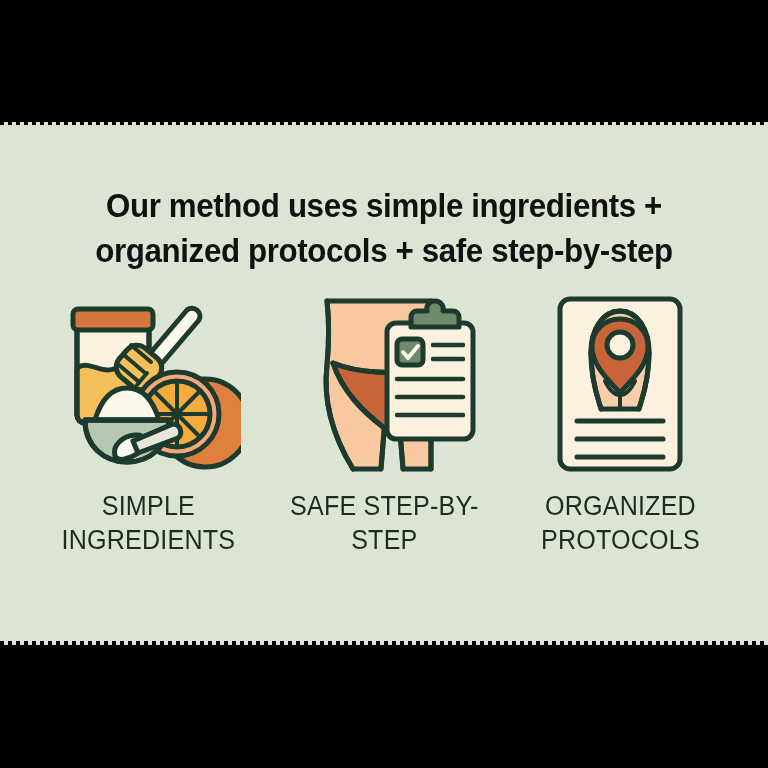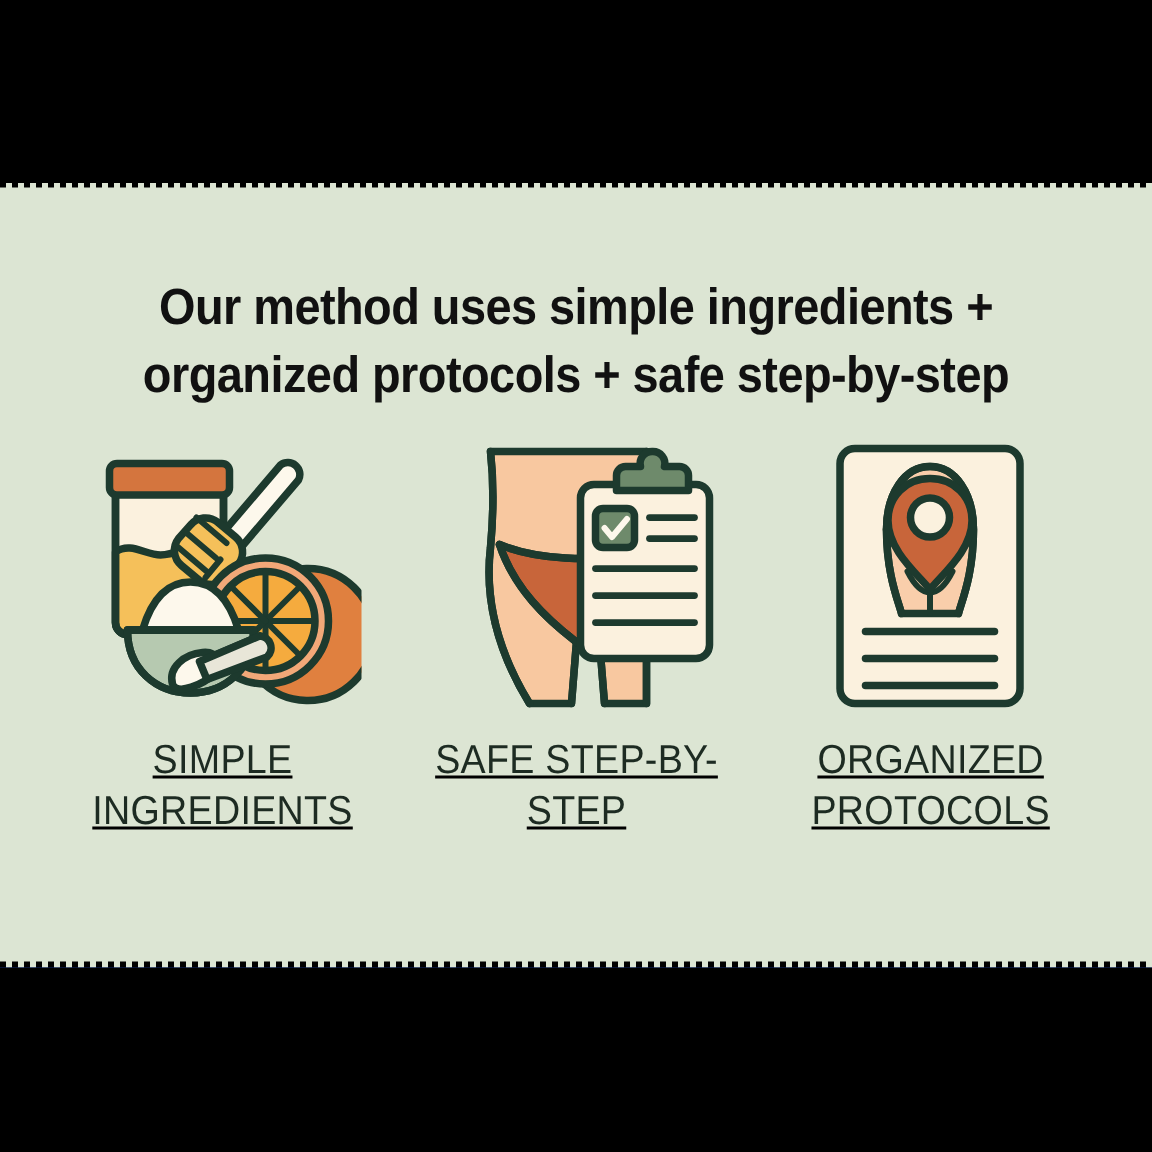--- a/index.html
+++ b/index.html
@@ -10,21 +10,21 @@
   body {
     width: 768px;
     height: 768px;
     overflow: hidden;
     font-family: "Liberation Sans", sans-serif;
   }
   .stage {
     position: relative;
     width: 768px;
     height: 768px;
-    background: #1d4ed8;
+    background: #ec4899;
   }
   
   .bar-top {
     position: absolute;
     left: 0; top: 0;
     width: 768px; height: 125px;
     background: #000000;
   }
   .bar-bottom {
     position: absolute;
@@ -74,21 +74,20 @@
   .headline .ln { display: block; white-space: nowrap; }
 
   .cols {
     position: absolute;
     left: 0;
     top: 168px;
     width: 768px;
     display: flex;
     align-items: flex-start;
     justify-content: center;
-    text-decoration: underline;
   }
   .col {
     width: 236px;
     display: flex;
     flex-direction: column;
     align-items: center;
   }
   .col .art {
     width: 186px;
     height: 182px;

